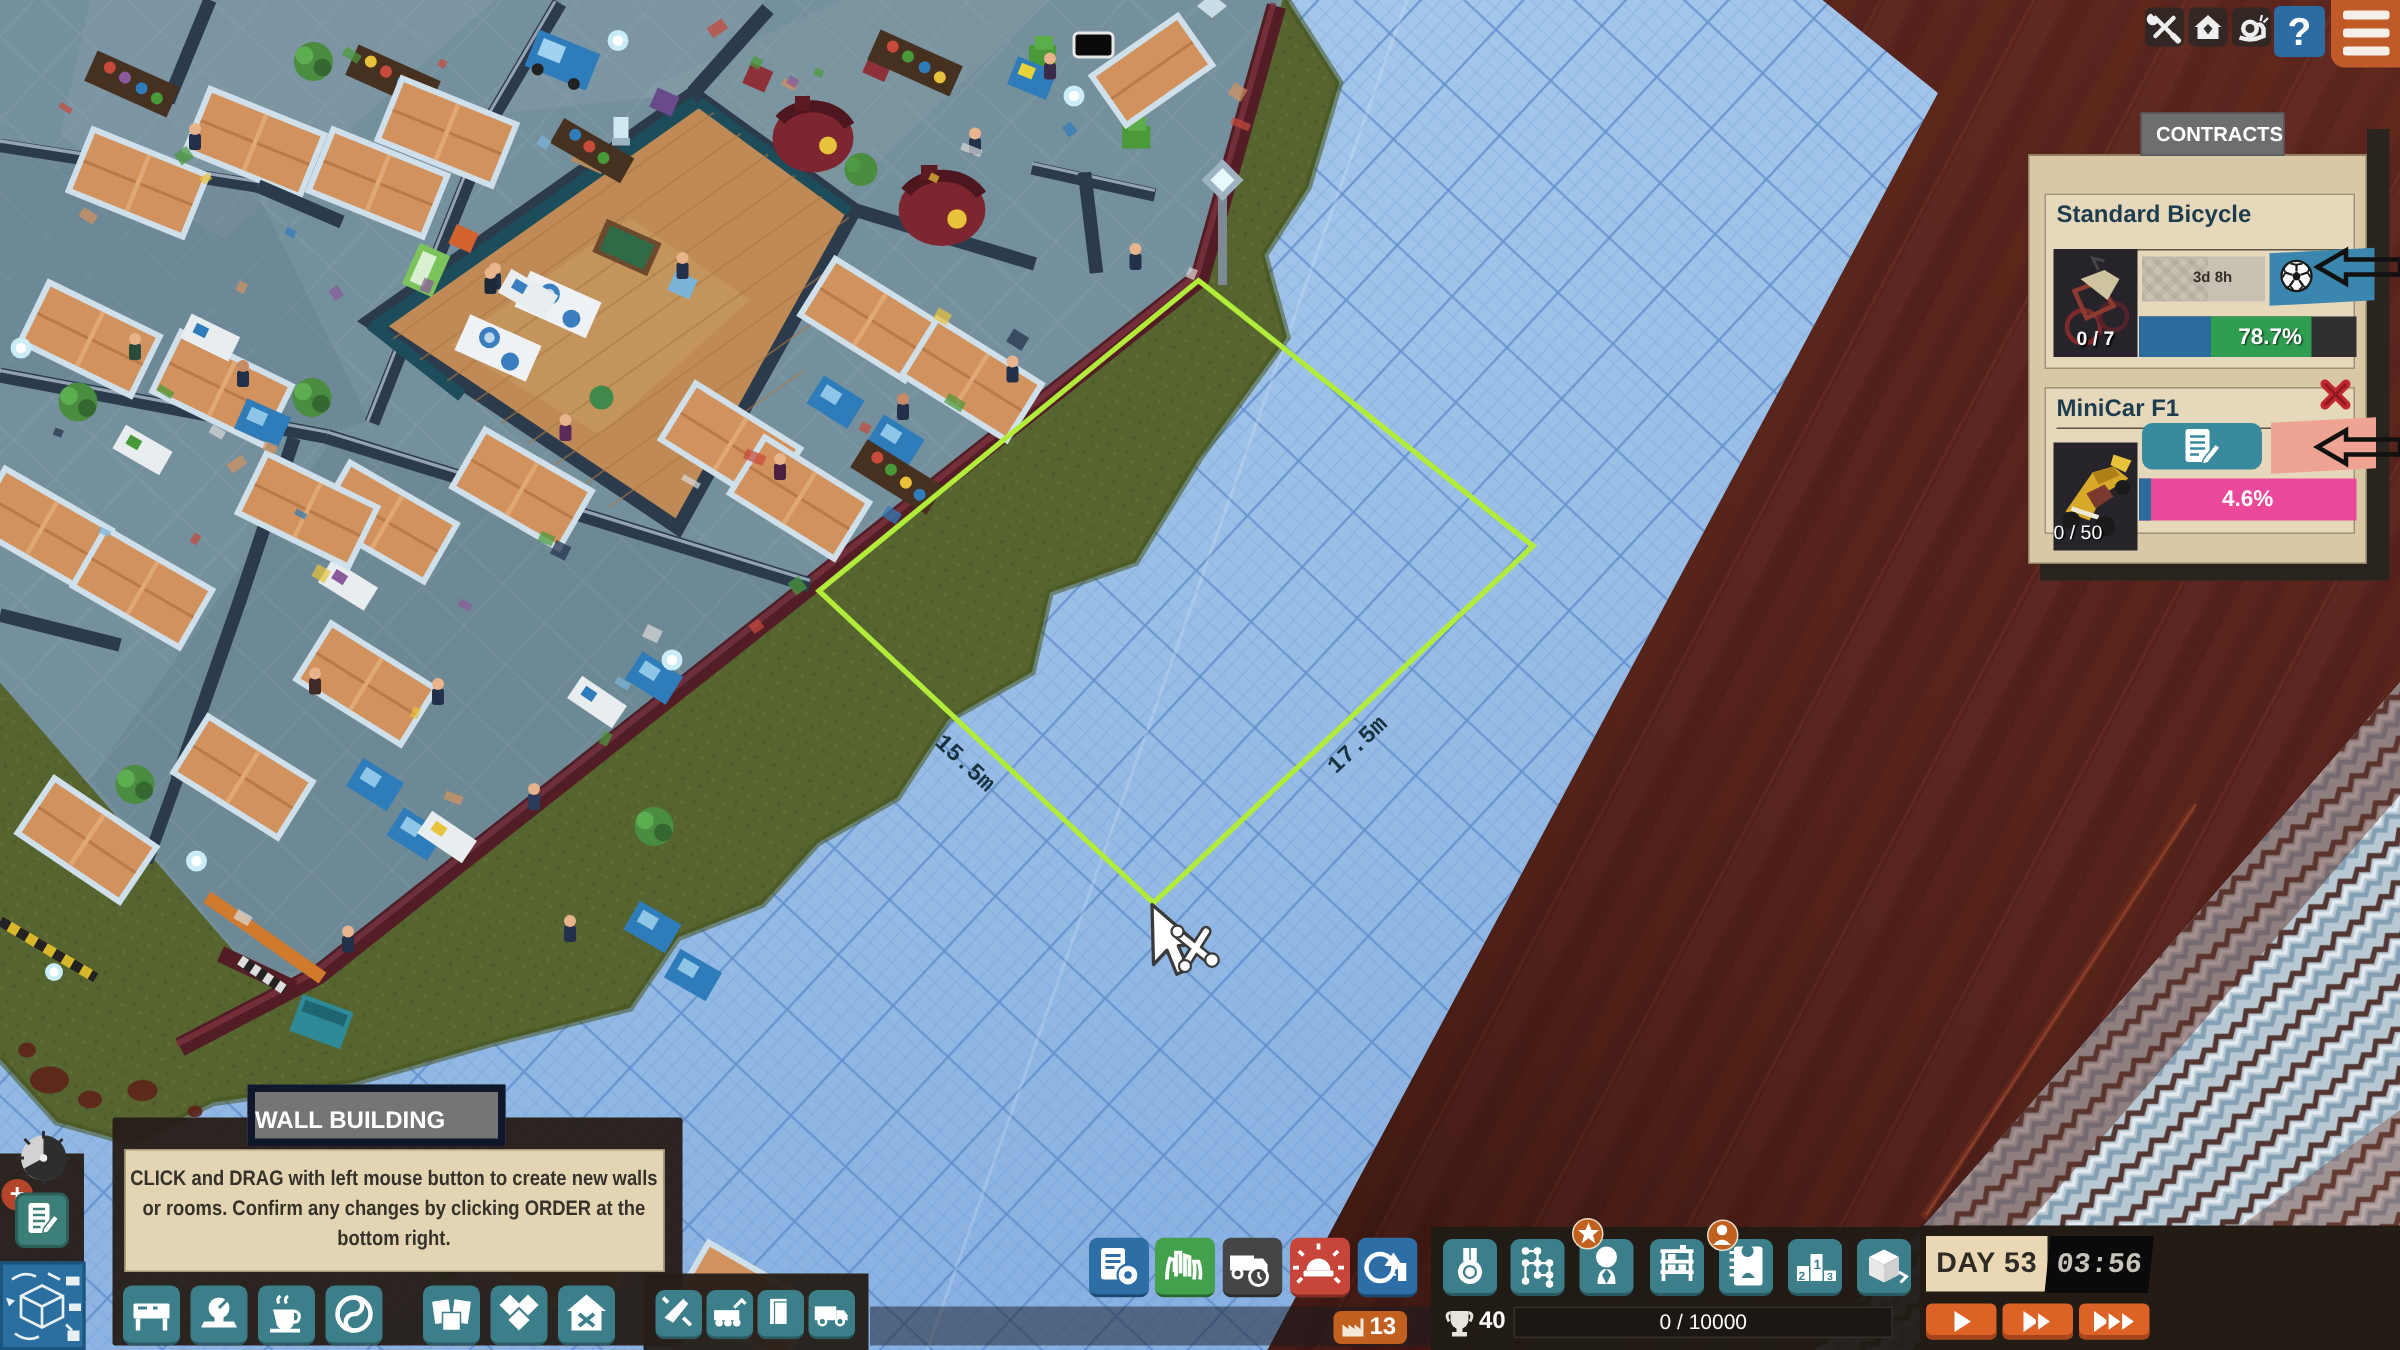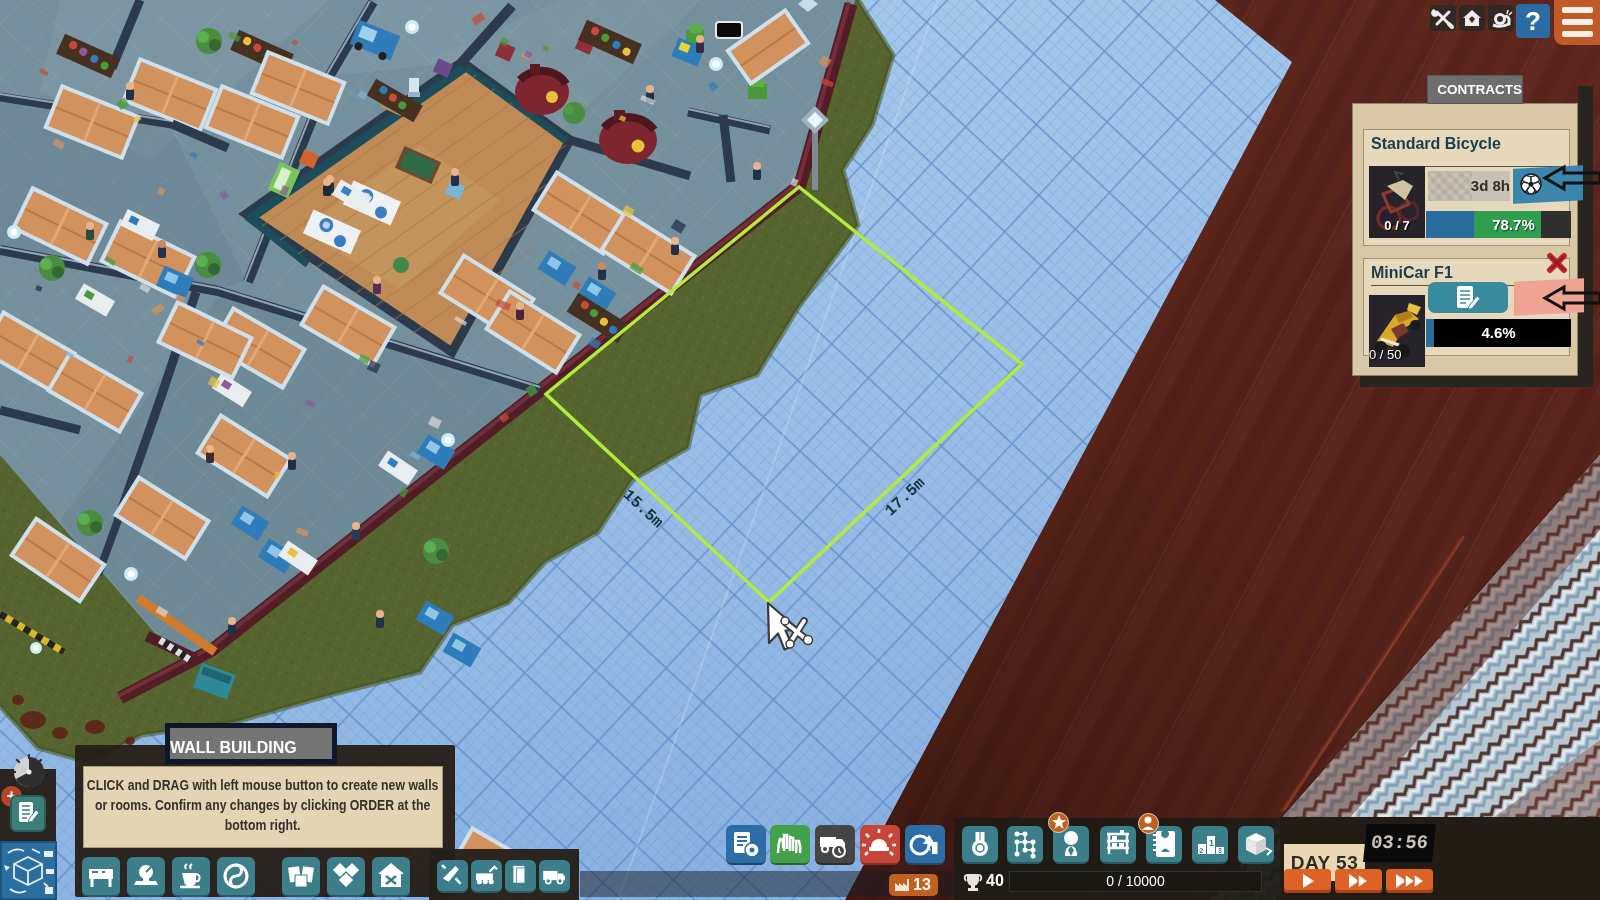--- a/index.html
+++ b/index.html
@@ -800,21 +800,21 @@
           <path d="M14,28 L30,22 L40,38 L22,46 Z" fill="none" stroke="#8e3a30" stroke-width="3"></path>
           <path d="M18,20 L34,14 L44,20 L36,34 Z" fill="#cfc4a0"></path>
           <path d="M30,14 L26,6 L34,8" fill="none" stroke="#444" stroke-width="2"></path>
         </svg>
 
 <div class="abs" style="left:0;top:52px;width:56px;text-align:center;color:#fff;font-size:13px;font-weight:bold;text-shadow:1px 1px 1px #000;">0 / 7</div>
 </div>
 
 <div class="abs" style="left:64px;top:41px;width:82px;height:30px;background:#c9c2b4;">
 <div class="abs" style="left:0;top:0;width:44px;height:30px;background:repeating-linear-gradient(45deg,rgba(90,84,70,0.10) 0 4px,rgba(0,0,0,0) 4px 8px),repeating-linear-gradient(-45deg,rgba(90,84,70,0.08) 0 4px,rgba(0,0,0,0) 4px 8px);"></div>
-<div class="abs" style="left:34px;top:0;width:48px;text-align:right;line-height:30px;font-size:15px;font-weight:bold;color:#33302a;">3d 8h</div>
+<div class="abs" style="left:34px;top:0;width:48px;text-align:left;line-height:30px;font-size:10px;font-weight:bold;color:#33302a;">3d 8h</div>
 </div>
 
 <div class="abs" style="left:149px;top:37px;width:70px;height:35px;background:#3a86ae;transform:skewY(-3deg);"></div>
 
 <svg class="abs" style="left:155px;top:42px;" width="24" height="24">
         <circle cx="12" cy="12" r="10" fill="#fff" stroke="#1a1a1a" stroke-width="1.5"></circle>
         <polygon points="12,9 15,11.2 13.8,14.8 10.2,14.8 9,11.2" fill="#1a1a1a"></polygon>
         <path d="M12,9 V4.5 M15,11.2 L19.3,9.7 M13.8,14.8 L16.4,18.5 M10.2,14.8 L7.6,18.5 M9,11.2 L4.7,9.7" stroke="#1a1a1a" stroke-width="1.5" fill="none"></path>
         <path d="M12,4.5 L8,3.8 M12,4.5 L16,3.8 M19.3,9.7 L21,6.5 M19.3,9.7 L21.4,13 M16.4,18.5 L19,20.5 M16.4,18.5 L14,21.3 M7.6,18.5 L5,20.5 M7.6,18.5 L10,21.3 M4.7,9.7 L3,6.5 M4.7,9.7 L2.6,13" stroke="#1a1a1a" stroke-width="1.2" fill="none"></path>
       </svg>
@@ -869,21 +869,21 @@
           </g>
         </svg>
 </div>
 
 <div class="abs" style="left:150px;top:21px;width:70px;height:34px;background:#efa493;transform:skewY(-3deg);"></div>
 
 <svg class="abs" style="left:178px;top:24px;" width="62" height="30">
         <path d="M3,15 L22,4 L22,10 L58,10 L58,20 L22,20 L22,26 Z" fill="none" stroke="#111" stroke-width="3"></path>
       </svg>
 
-<div class="abs" style="left:62px;top:60px;width:145px;height:28px;background:#000000;">
+<div class="abs" style="left:62px;top:60px;width:145px;height:28px;background:#ec4899;">
 <div class="abs" style="left:0;top:0;width:8px;height:28px;background:#2a6d9d;"></div>
 <div class="abs" style="left:0;top:0;width:145px;text-align:center;line-height:28px;font-size:15px;font-weight:bold;color:#fff;">4.6%</div>
 </div>
 </div>
 
 <div class="abs" style="left:75px;top:745px;width:380px;height:152px;background:rgba(38,30,24,0.96);border-radius:2px;"></div>
 
 <div class="abs" style="left:165px;top:723px;width:172px;height:41px;background:#757575;border:5px solid #0f172a;box-sizing:border-box;color:#fff;font-weight:bold;font-size:16px;text-align:left;line-height:39px;">WALL BUILDING TOOL</div>
 
 <div class="abs" style="left:83px;top:766px;width:360px;height:82px;background:#e3d5b4;border:1px solid #a89a78;box-sizing:border-box;"></div>
@@ -1148,21 +1148,21 @@
 
 <div class="abs" style="left:889px;top:874px;width:49px;height:22px;background:#c2601f;border-radius:5px;">
 <svg class="abs" style="left:4px;top:3px;" width="18" height="16">
         <path d="M2,14 V6 l4,3 V6 l4,3 V6 l4,3 V2 h2 v12 z" fill="#f4e8d8"></path>
       </svg>
 <div class="abs" style="left:24px;top:2px;color:#fff;font-size:16px;font-weight:bold;">13</div>
 </div>
 
 <div class="abs" style="left:1280px;top:817px;width:320px;height:83px;background:#231c15;"></div>
 
-<div class="abs" style="left:1284px;top:824px;width:81px;height:37px;background:#ead8b4;color:#2e2b26;font-size:19px;font-weight:bold;text-align:center;line-height:37px;letter-spacing:0.5px;margin-top:20px;">DAY 53</div>
+<div class="abs" style="left:1284px;top:824px;width:81px;height:37px;background:#ead8b4;color:#2e2b26;font-size:19px;font-weight:bold;text-align:center;line-height:37px;letter-spacing:0.5px;">DAY 53</div>
 
 <div class="abs" style="left:1365px;top:824px;width:69px;height:38px;background:#0a0a0a;color:#c8c4ba;font-family:'Liberation Mono',monospace;font-size:19px;font-weight:bold;text-align:center;line-height:38px;transform:skewX(-6deg);">03:56</div>
 
 <div class="abs" style="left:1284px;top:869px;width:47px;height:24px;background:#dc6226;border-radius:4px;box-shadow:inset 0 -3px 0 #a8441c;">
 <svg width="47" height="24">
         <polygon points="19,5 30,12 19,19" fill="#fff"></polygon>
       </svg>
 </div>
 
 <div class="abs" style="left:1335px;top:869px;width:47px;height:24px;background:#dc6226;border-radius:4px;box-shadow:inset 0 -3px 0 #a8441c;">

